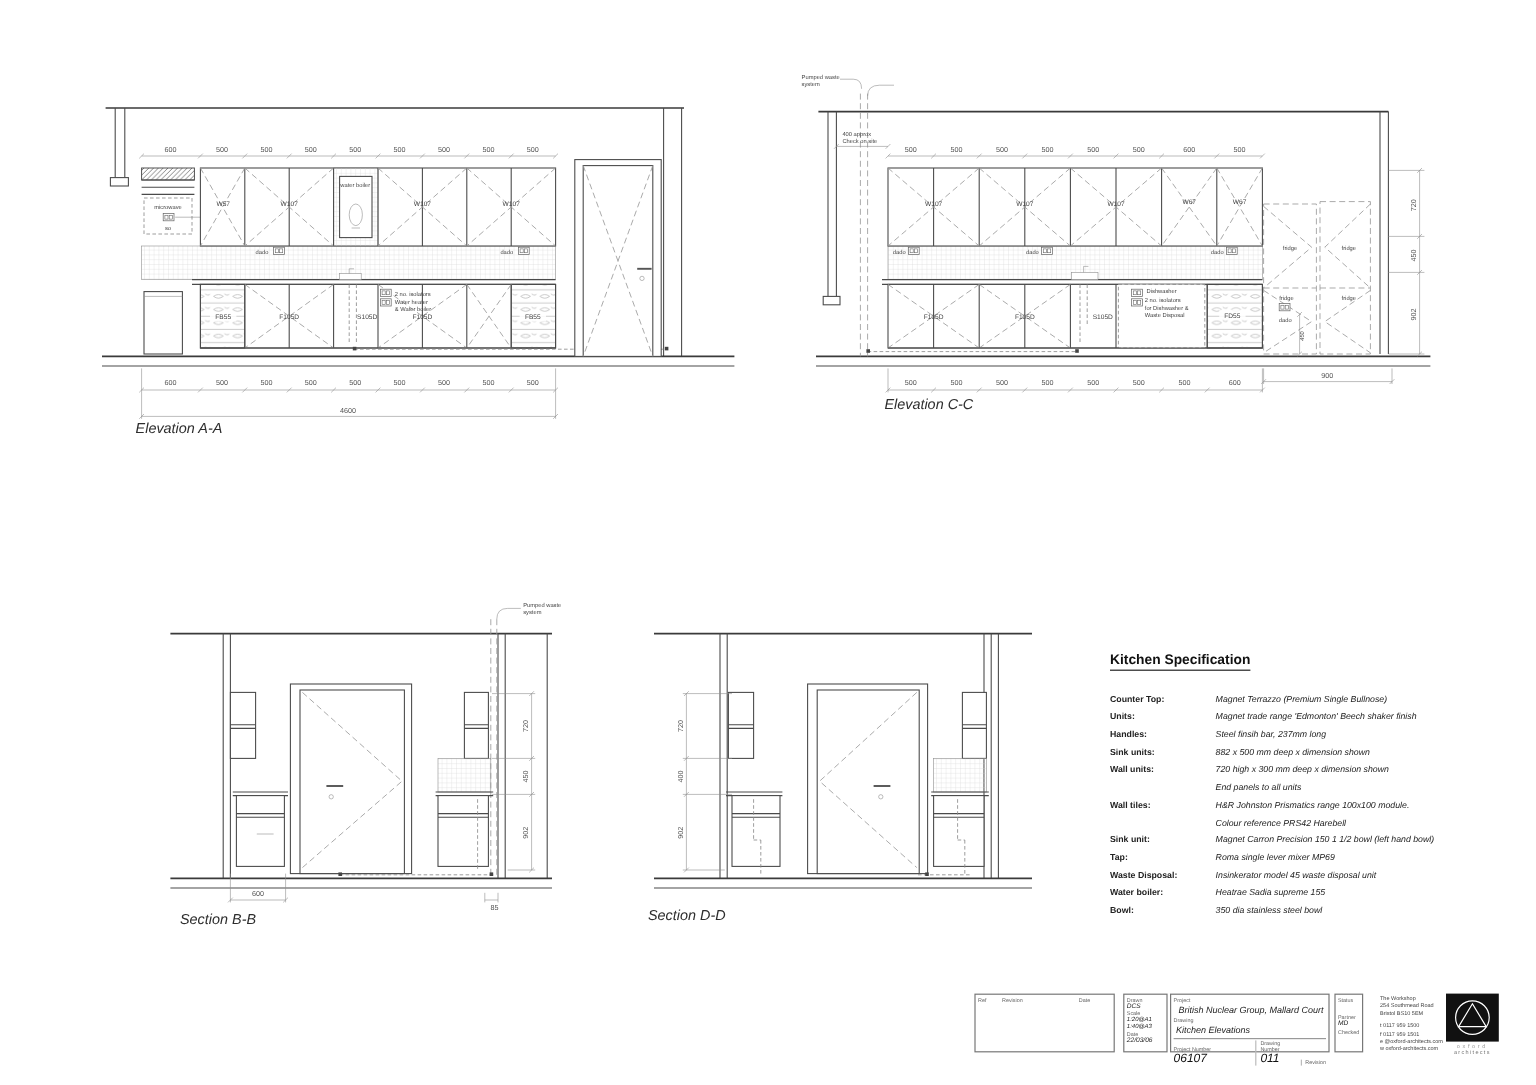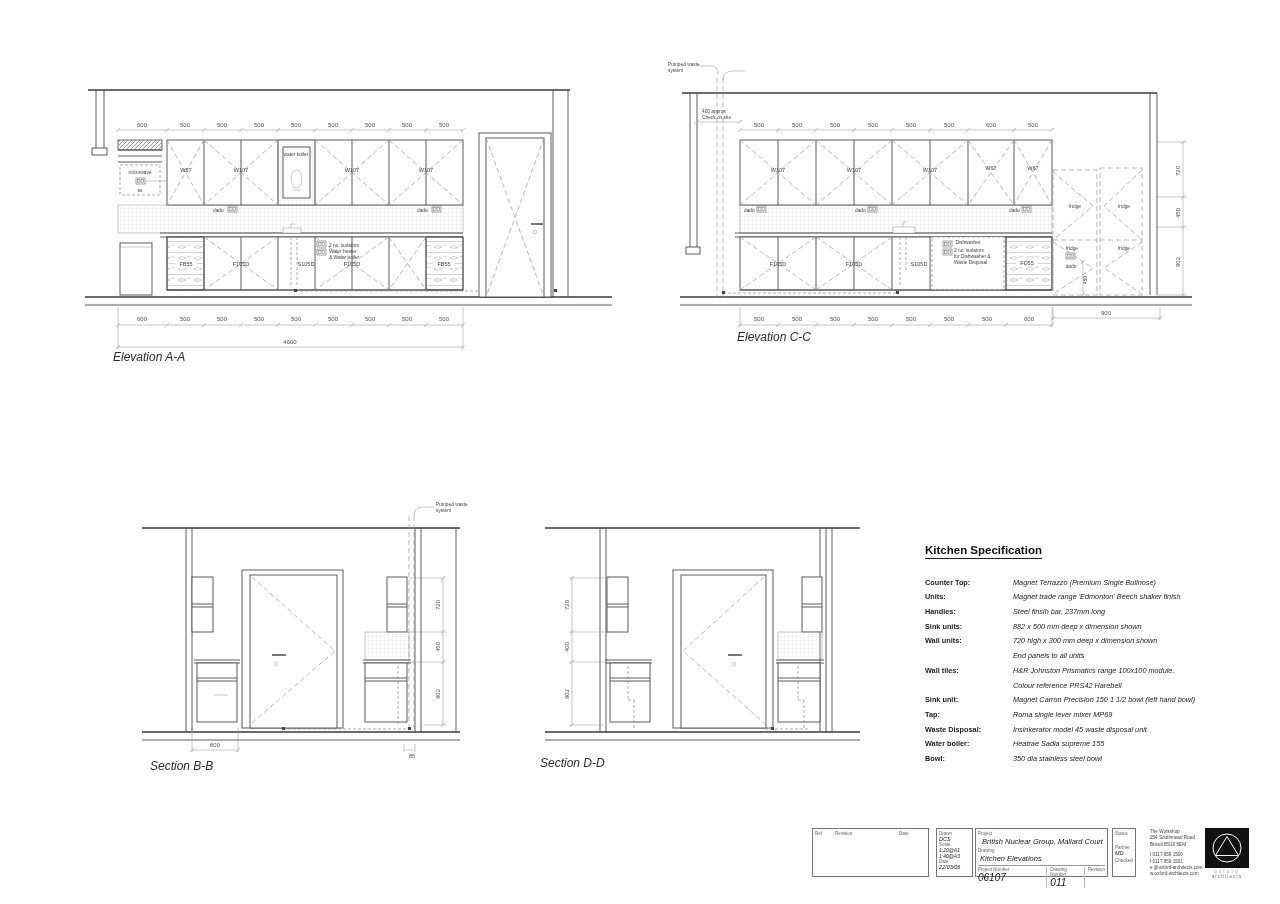--- a/index.html
+++ b/index.html
@@ -468,21 +468,21 @@
     <div class="tbv" style="font-size:5px;">1:20@A1</div>
     <div class="tbv" style="font-size:5px;">1:40@A3</div>
     <div class="tbl">Date</div>
     <div class="tbv" style="font-size:5.5px;">22/03/06</div>
   </div>
   <div class="tbbox" style="left:163px;width:133px;padding:2px;">
     <div class="tbl">Project</div>
     <div class="tbv" style="font-size:7.5px;margin:1px 0 2px 2px;text-align:center;">British Nuclear Group, Mallard Court</div>
     <div class="tbl">Drawing</div>
     <div class="tbv" style="font-size:7.5px;margin:1px 0 2px 2px;">Kitchen Elevations</div>
-    <div style="display:flex;border-top:.5px solid #999;padding-top:1px;">
+    <div style="display:flex;border-top:.5px solid #999;padding-top:1px;align-items:flex-end;">
       <div style="width:58px;">
         <div class="tbl">Project Number</div>
         <div class="big">06107</div>
       </div>
       <div style="width:48px;border-left:.5px solid #bbb;padding-left:3px;margin-left:28px;">
         <div class="tbl">Drawing Number</div>
         <div class="big">011</div>
       </div>
       <div style="flex:1;border-left:.5px solid #bbb;padding-left:3px;">
         <div class="tbl">Revision</div>

